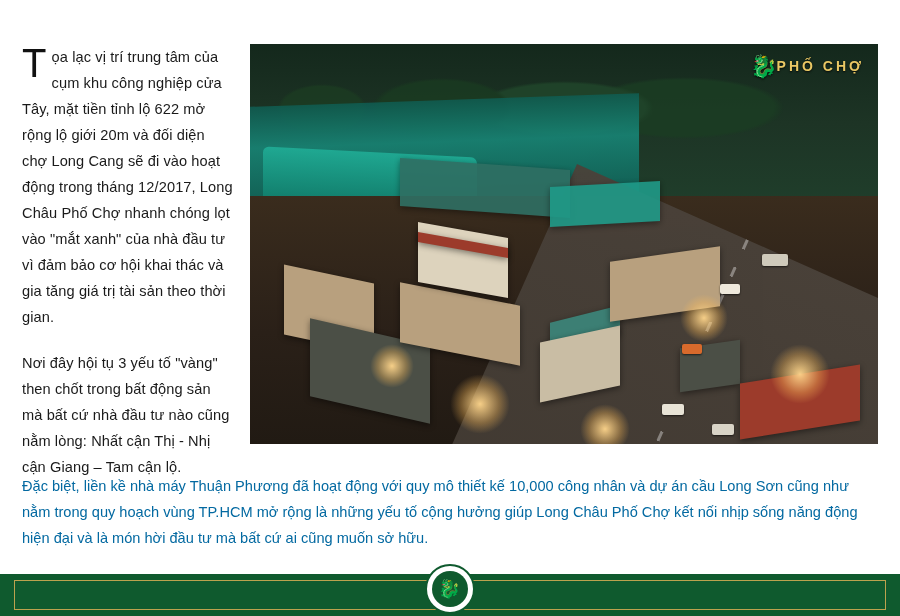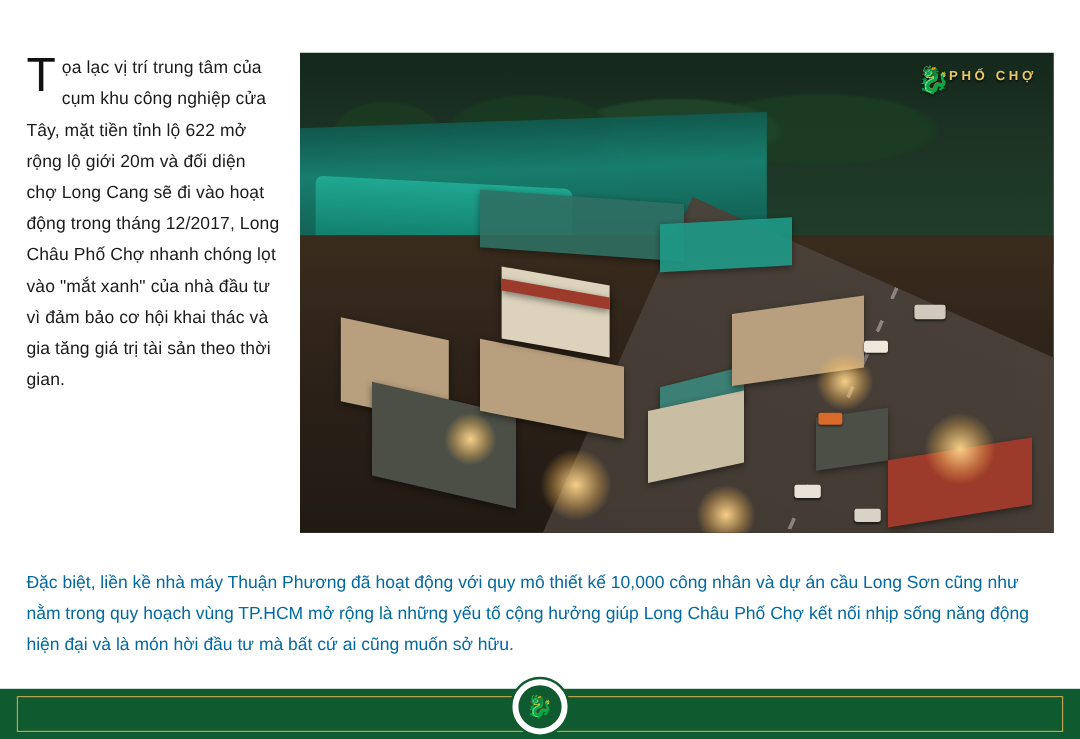--- a/index.html
+++ b/index.html
@@ -152,21 +152,21 @@
     font-weight: bold;
     line-height: 1;
     text-shadow: 0 1px 2px rgba(0,0,0,.8);
   }
   .logo .title {
     font-size: 20px;
     letter-spacing: 1px;
     color: #e9c764;
   }
   .logo .sub {
-    font-size: 11px;
+    font-size: 14px;
     letter-spacing: 3px;
     color: #e9c764;
     margin-top: 3px;
   }
   .logo .dragon {
     position: absolute;
     left: -26px;
     top: 0px;
     font-size: 22px;
     color: #e9c764;
@@ -228,20 +228,21 @@
     font-size: 18px;
   }
 </style>
 </head>
 <body>
 
 <div class="page">
 
   <div class="left-col">
     <p class="para first"><span class="dropcap">T</span><span>ọa lạc vị trí trung tâm của cụm khu công nghiệp cửa Tây, mặt tiền tỉnh lộ 622 mở rộng lộ giới 20m và đối diện chợ Long Cang sẽ đi vào hoạt động trong tháng 12/2017, Long Châu Phố Chợ nhanh chóng lọt vào "mắt xanh" của nhà đầu tư vì đảm bảo cơ hội khai thác và gia tăng giá trị tài sản theo thời gian.</span></p>
+    <p class="para">Nơi đây hội tụ 3 yếu tố "vàng" then chốt trong bất động sản mà bất cứ nhà đầu tư nào cũng nằm lòng: Nhất cận Thị - Nhị cận Giang – Tam cận lộ.</p>
   </div>
 
   <div class="image-panel">
     <div class="sky"></div>
     <div class="far-trees"></div>
     <div class="water"></div>
     <div class="water2"></div>
     <div class="ground"></div>
     <div class="road">
         <div class="road-lines"></div>

